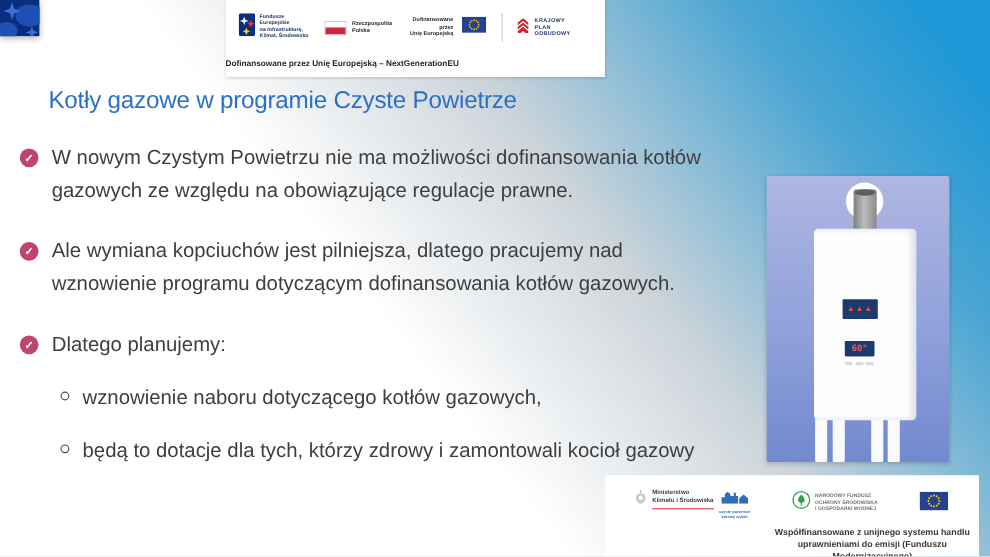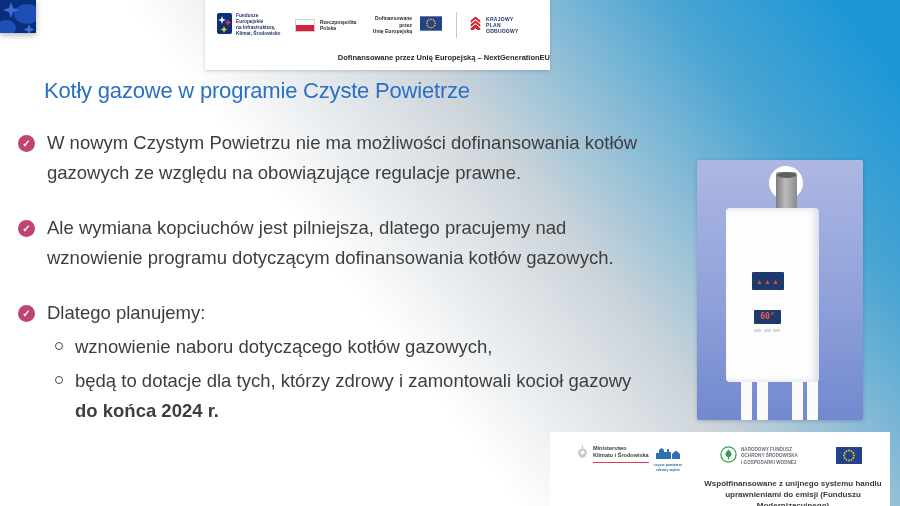--- a/index.html
+++ b/index.html
@@ -28,50 +28,50 @@
   .pl-flag .w { height:50%; background:#fff; }
   .pl-flag .r { height:50%; background:#d4213d; }
   .pl-text { margin-left:5px; width:36px; font-size:5px; line-height:1.3; color:#2a2a2a; font-weight:bold; }
   .eu-text { margin-left:10px; width:46px; font-size:5px; line-height:1.3; color:#2a2a2a;
     font-weight:bold; text-align:right; }
   .eu-flag { margin-left:8px; flex:0 0 auto; }
   .v-div { margin-left:14px; width:1px; height:26px; background:#c9c9c9; flex:0 0 auto; }
   .kpo-mark { margin-left:12px; flex:0 0 auto; }
   .kpo-text { margin-left:4px; width:40px; font-size:5px; line-height:1.25; color:#23366b;
     font-weight:bold; letter-spacing:.3px; }
-  .strip-caption { position:absolute; left:0; right:0; top:53px; text-align:right;
+  .strip-caption { position:absolute; left:0; right:0; top:53px; text-align:left;
     font-size:7.5px; font-weight:bold; color:#1f1f1f; }
 
   
   .title { position:absolute; left:44px; top:78px; font-size:22px; font-weight:normal;
     color:#2b70c5; letter-spacing:-.2px; }
 
   
   .bullets { position:absolute; left:18px; top:128px; width:665px; }
   .bullet { display:flex; margin-bottom:25px; }
   .check { flex:0 0 auto; width:17px; height:17px; border-radius:50%; background:#bf4472;
     color:#fff; font-size:10px; font-weight:bold; display:flex; align-items:center;
     justify-content:center; margin:7px 12px 0 0; }
   .bullet p { font-size:18.5px; line-height:30px; color:#3e3e3e; max-width:620px; }
-  .sub { display:flex; margin-top:4px; }
+  .sub { display:flex; margin-top:18px; }
   .ring { flex:0 0 auto; width:8px; height:8px; border:1.5px solid #4a4a4a; border-radius:50%;
     margin:10px 12px 0 8px; }
   .sub p { max-width:585px; }
   .bold-block { display:block; font-weight:bold; }
 
   
   .boiler { position:absolute; left:697px; top:160px; width:166px; height:260px; border-radius:2px;
     background:linear-gradient(#aeb7e2 0%, #8fa0da 55%, #7289cf 100%);
     box-shadow:0 1px 4px rgba(0,0,0,.18); }
   .collar { position:absolute; left:72px; top:6px; width:34px; height:34px; background:#fff; border-radius:50%; }
   .flue { position:absolute; left:79px; top:12px; width:21px; height:42px; border-radius:3px 3px 0 0;
     background:linear-gradient(90deg,#7f7f7f,#bcbcbc 45%,#8a8a8a); }
   .flue::before { content:""; position:absolute; left:1px; right:1px; top:0; height:6px;
     background:#5f5f5f; border-radius:50%; }
-  .b-body { position:absolute; left:29px; top:48px; width:93px; height:174px; background:#fdfdfd;
+  .b-body { position:absolute; left:43px; top:48px; width:93px; height:174px; background:#fdfdfd;
     border-radius:4px; box-shadow:inset -4px 0 6px rgba(130,140,185,.28); }
   .panel-flames { position:absolute; left:26px; top:64px; width:32px; height:18px; background:#1d3a6d;
     border-radius:1px; display:flex; align-items:center; justify-content:center; }
   .flames { color:#e8503c; font-size:7px; letter-spacing:1px; line-height:1; }
   .panel-temp { position:absolute; left:28px; top:102px; width:27px; height:14px; background:#1d3a6d;
     border-radius:1px; display:flex; align-items:center; justify-content:center; }
   .temp { color:#ff5a44; font-size:8px; font-weight:bold; font-family:"DejaVu Sans Mono", monospace; line-height:1; }
   .btn-row { position:absolute; left:28px; top:121px; display:flex; gap:2.5px; }
   .btn { width:7px; height:3px; background:#d8dce1; border-radius:.5px; }
   .wpipe { position:absolute; top:200px; width:11px; height:60px; background:#fafafa; border-radius:1px; }
@@ -178,21 +178,21 @@
     <div class="bullet">
       <span class="check">✓</span>
       <div>
         <p>Dlatego planujemy:</p>
         <div class="sub">
           <span class="ring"></span>
           <p>wznowienie naboru dotyczącego kotłów gazowych,</p>
         </div>
         <div class="sub">
           <span class="ring"></span>
-          <p><span>będą to dotacje dla tych, którzy zdrowy i zamontowali kocioł gazowy</span><span class="bold-block">do końca 2024 r.</span></p>
+          <p><span>będą to dotacje dla tych, którzy zdrowy i zamontowali kocioł gazowy</span></p>
         </div>
       </div>
     </div>
   </div>
 
   <div class="boiler">
     <div class="wpipe" style="left:44px"></div>
     <div class="wpipe" style="left:60px"></div>
     <div class="wpipe" style="left:95px"></div>
     <div class="wpipe" style="left:110px"></div>

